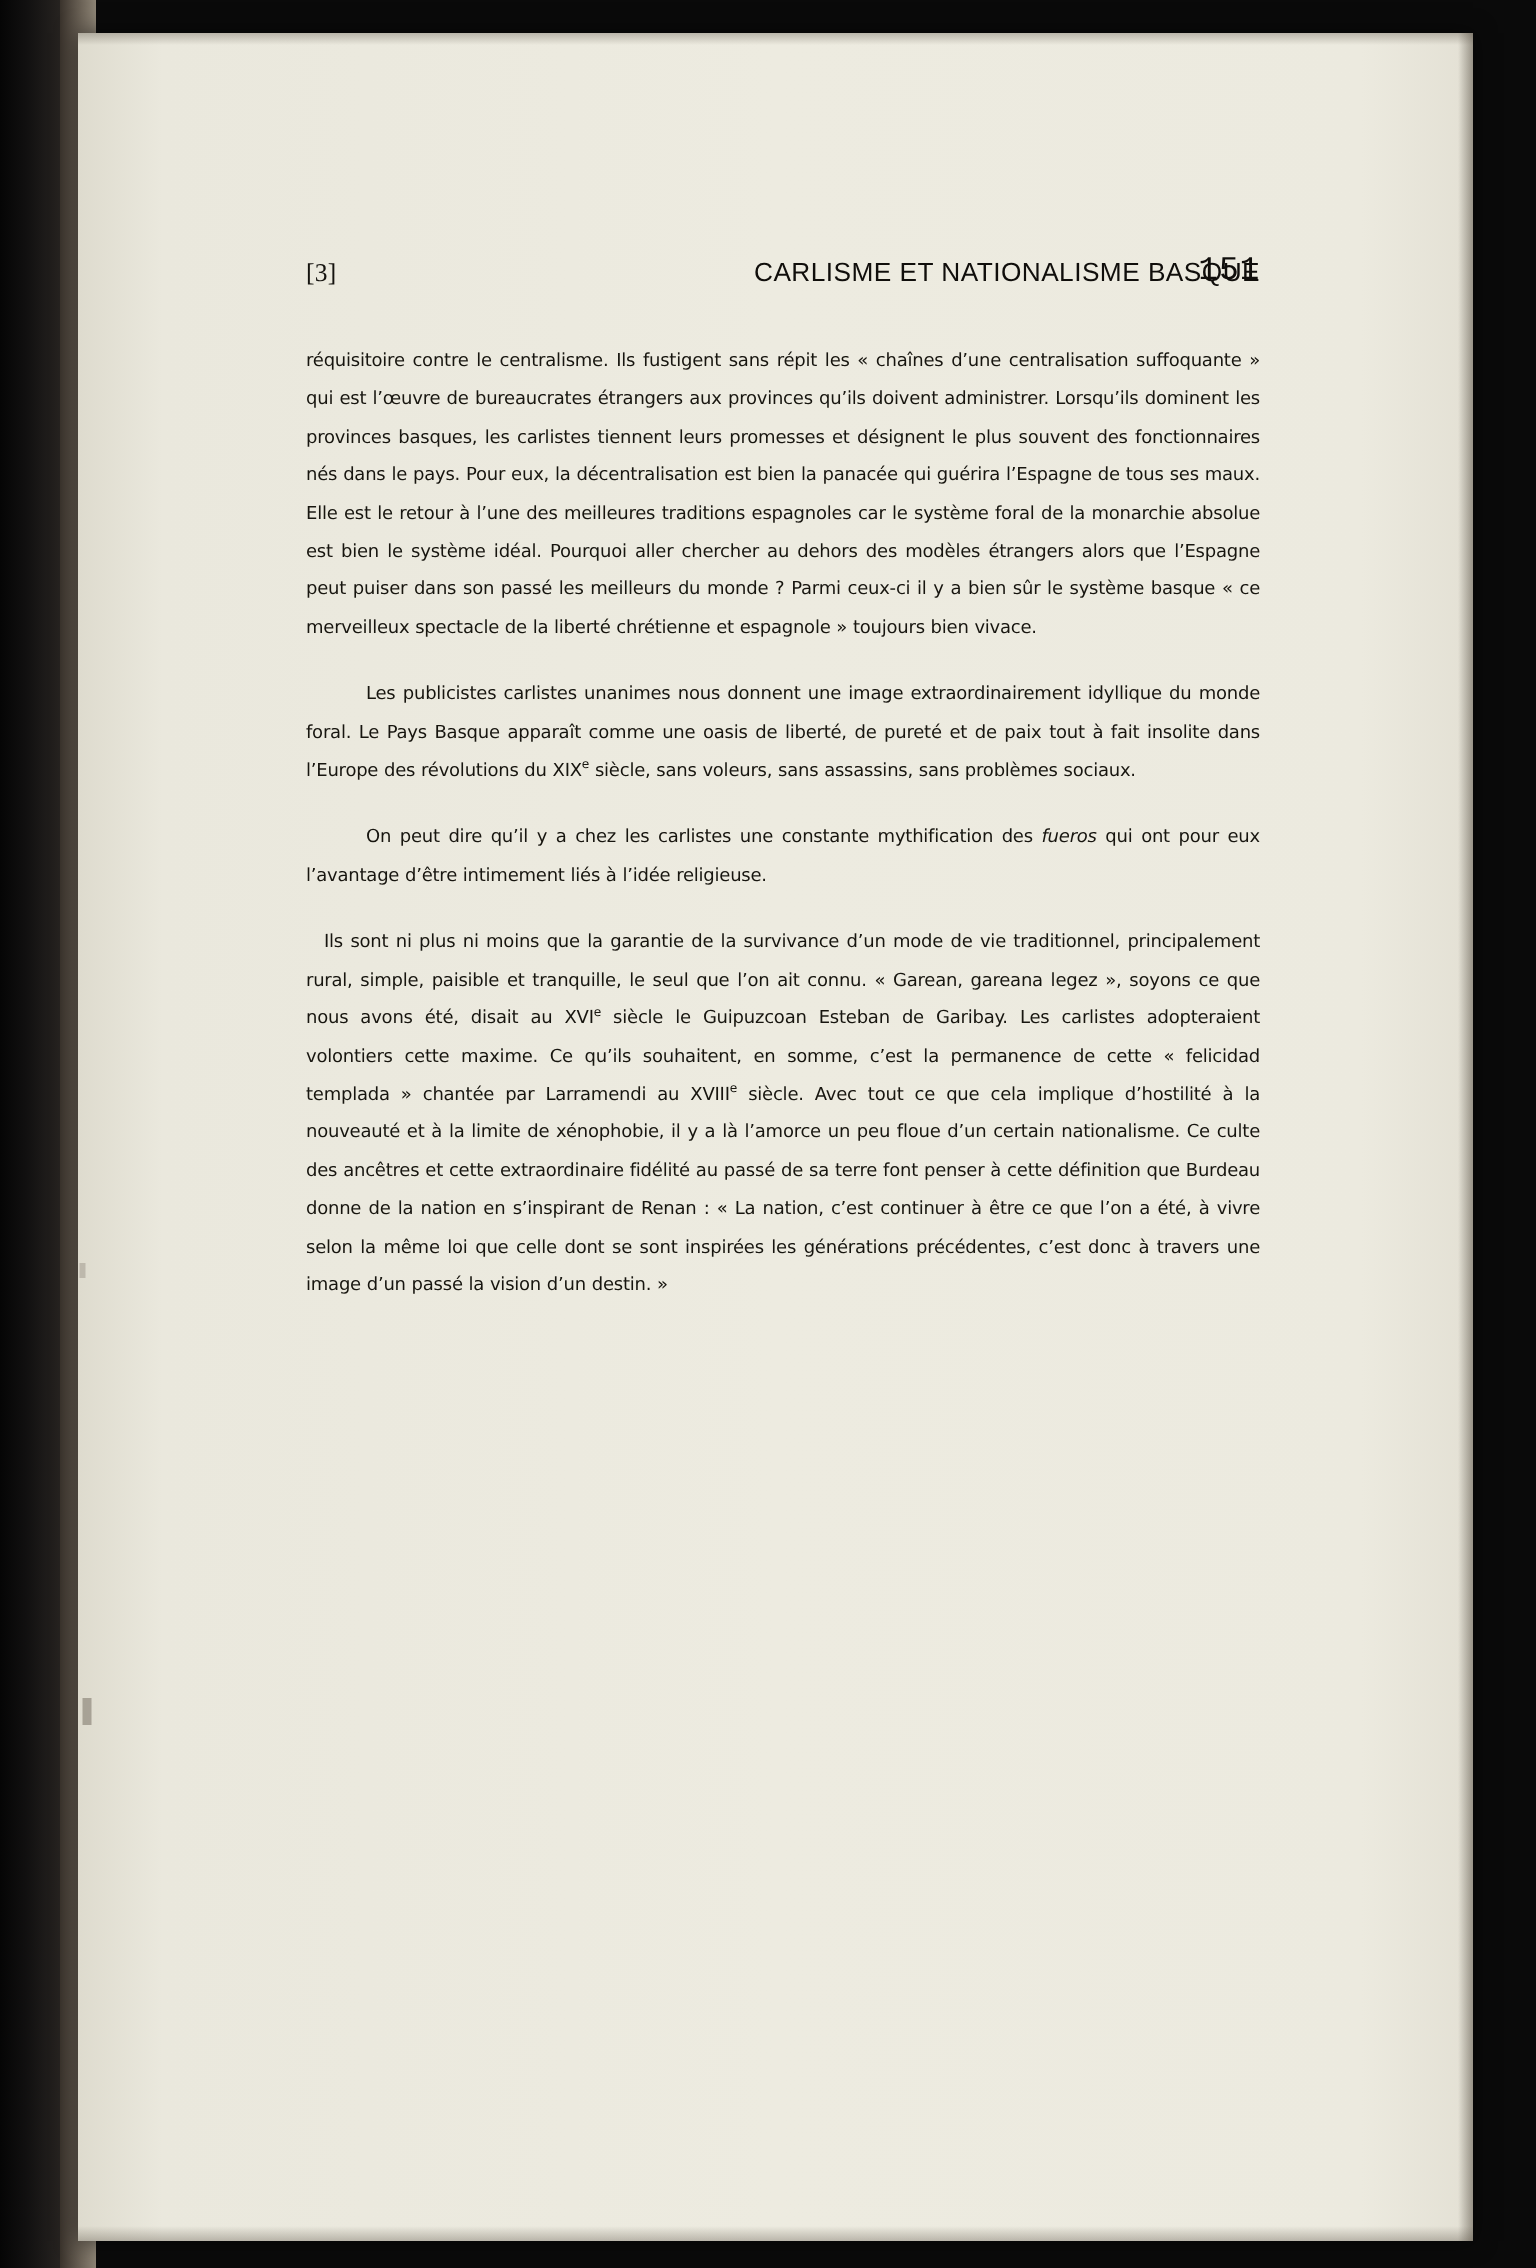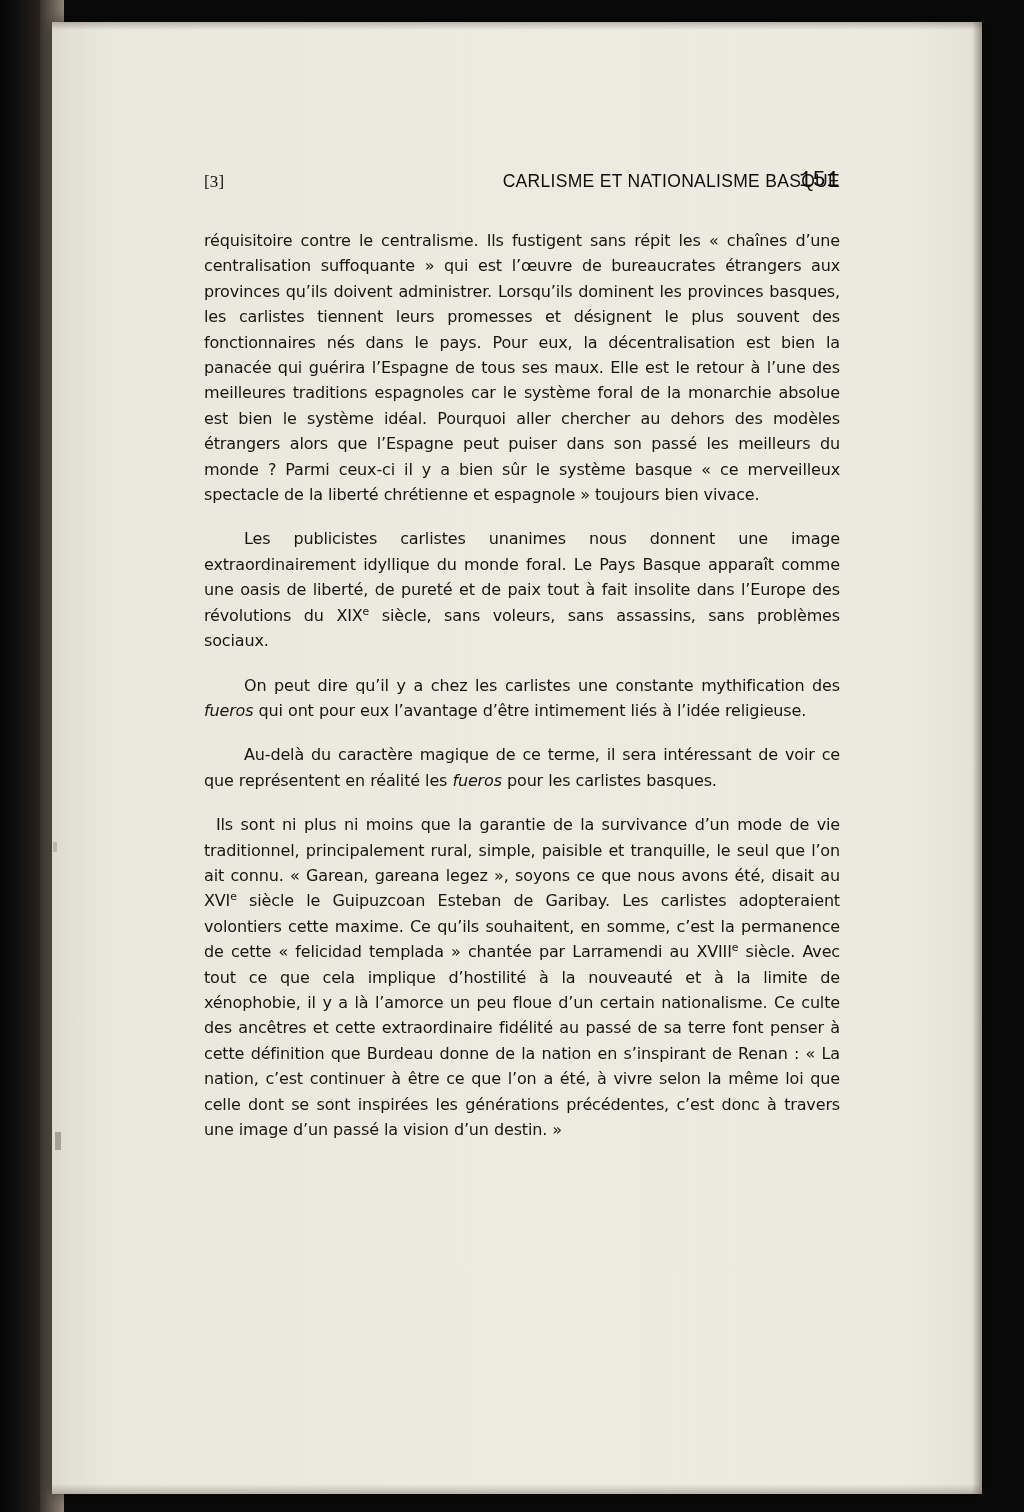--- a/index.html
+++ b/index.html
@@ -121,21 +121,21 @@
     right: 0;
     top: 0;
     font-family: Liberation Mono, monospace;
     font-size: 22px;
     color: #100e0b;
     letter-spacing: 0.5px;
   }
 
   p.para {
     font-family: "DejaVu Sans", sans-serif;
-    font-size: 16px;
+    font-size: 12px;
     line-height: 25.4px;
     color: #17150f;
     text-align: justify;
     margin: 0 0 19px 0;
     letter-spacing: -0.15px;
     word-spacing: 0.2px;
   }
   p.para.indent {
     text-indent: 40px;
   }
@@ -176,20 +176,19 @@
         <span class="head-title">CARLISME ET NATIONALISME BASQUE</span>
         <span class="page-number">151</span>
       </div>
 
       <p class="para first">réquisitoire contre le centralisme. Ils fustigent sans répit les «&nbsp;chaînes d’une centralisation suffoquante&nbsp;» qui est l’œuvre de bureaucrates étrangers aux provinces qu’ils doivent administrer. Lorsqu’ils dominent les provinces basques, les carlistes tiennent leurs promesses et désignent le plus souvent des fonctionnaires nés dans le pays. Pour eux, la décentralisation est bien la panacée qui guérira l’Espagne de tous ses maux. Elle est le retour à l’une des meilleures traditions espagnoles car le système foral de la monarchie absolue est bien le système idéal. Pourquoi aller chercher au dehors des modèles étrangers alors que l’Espagne peut puiser dans son passé les meilleurs du monde&nbsp;? Parmi ceux-ci il y a bien sûr le système basque «&nbsp;ce merveilleux spectacle de la liberté chrétienne et espagnole&nbsp;» toujours bien vivace.</p>
 
       <p class="para indent">Les publicistes carlistes unanimes nous donnent une image extraordinairement idyllique du monde foral. Le Pays Basque apparaît comme une oasis de liberté, de pureté et de paix tout à fait insolite dans l’Europe des révolutions du XIX<sup>e</sup> siècle, sans voleurs, sans assassins, sans problèmes sociaux.</p>
 
       <p class="para indent">On peut dire qu’il y a chez les carlistes une constante mythification des <i>fueros</i> qui ont pour eux l’avantage d’être intimement liés à l’idée religieuse.</p>
 
-      <p class="para indent">Au-delà du caractère magique de ce terme, il sera intéressant de voir ce que représentent en réalité les <i>fueros</i> pour les carlistes basques.</p>
 
       <p class="para indent-small">Ils sont ni plus ni moins que la garantie de la survivance d’un mode de vie traditionnel, principalement rural, simple, paisible et tranquille, le seul que l’on ait connu. «&nbsp;Garean, gareana legez&nbsp;», soyons ce que nous avons été, disait au XVI<sup>e</sup> siècle le Guipuzcoan Esteban de Garibay. Les carlistes adopteraient volontiers cette maxime. Ce qu’ils souhaitent, en somme, c’est la permanence de cette «&nbsp;felicidad templada&nbsp;» chantée par Larramendi au XVIII<sup>e</sup> siècle. Avec tout ce que cela implique d’hostilité à la nouveauté et à la limite de xénophobie, il y a là l’amorce un peu floue d’un certain nationalisme. Ce culte des ancêtres et cette extraordinaire fidélité au passé de sa terre font penser à cette définition que Burdeau donne de la nation en s’inspirant de Renan&nbsp;: «&nbsp;La nation, c’est continuer à être ce que l’on a été, à vivre selon la même loi que celle dont se sont inspirées les générations précédentes, c’est donc à travers une image d’un passé la vision d’un destin.&nbsp;»</p>
 
 
     </div>
   </div>
 </div>
 
 </body></html>

